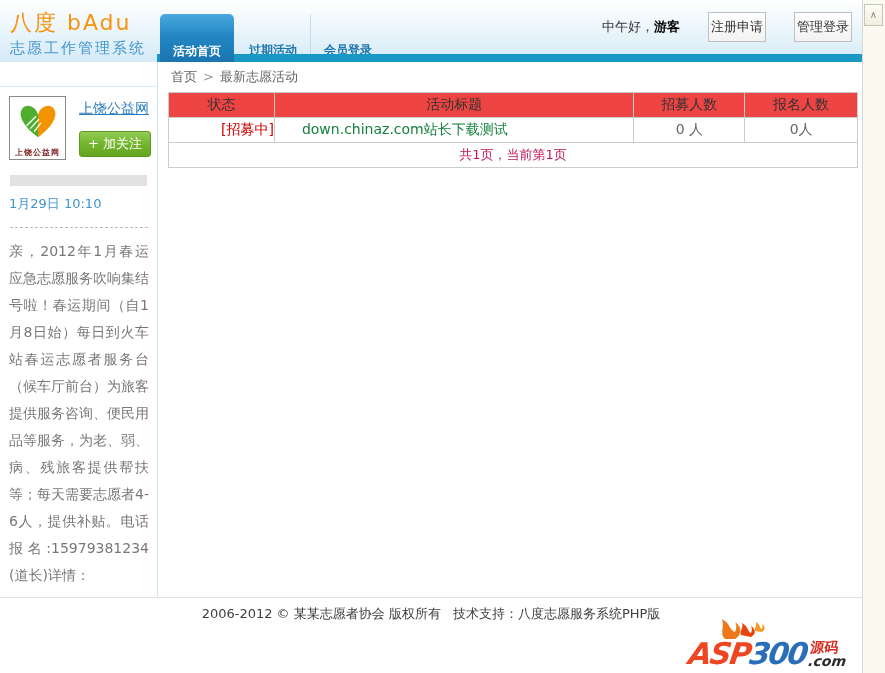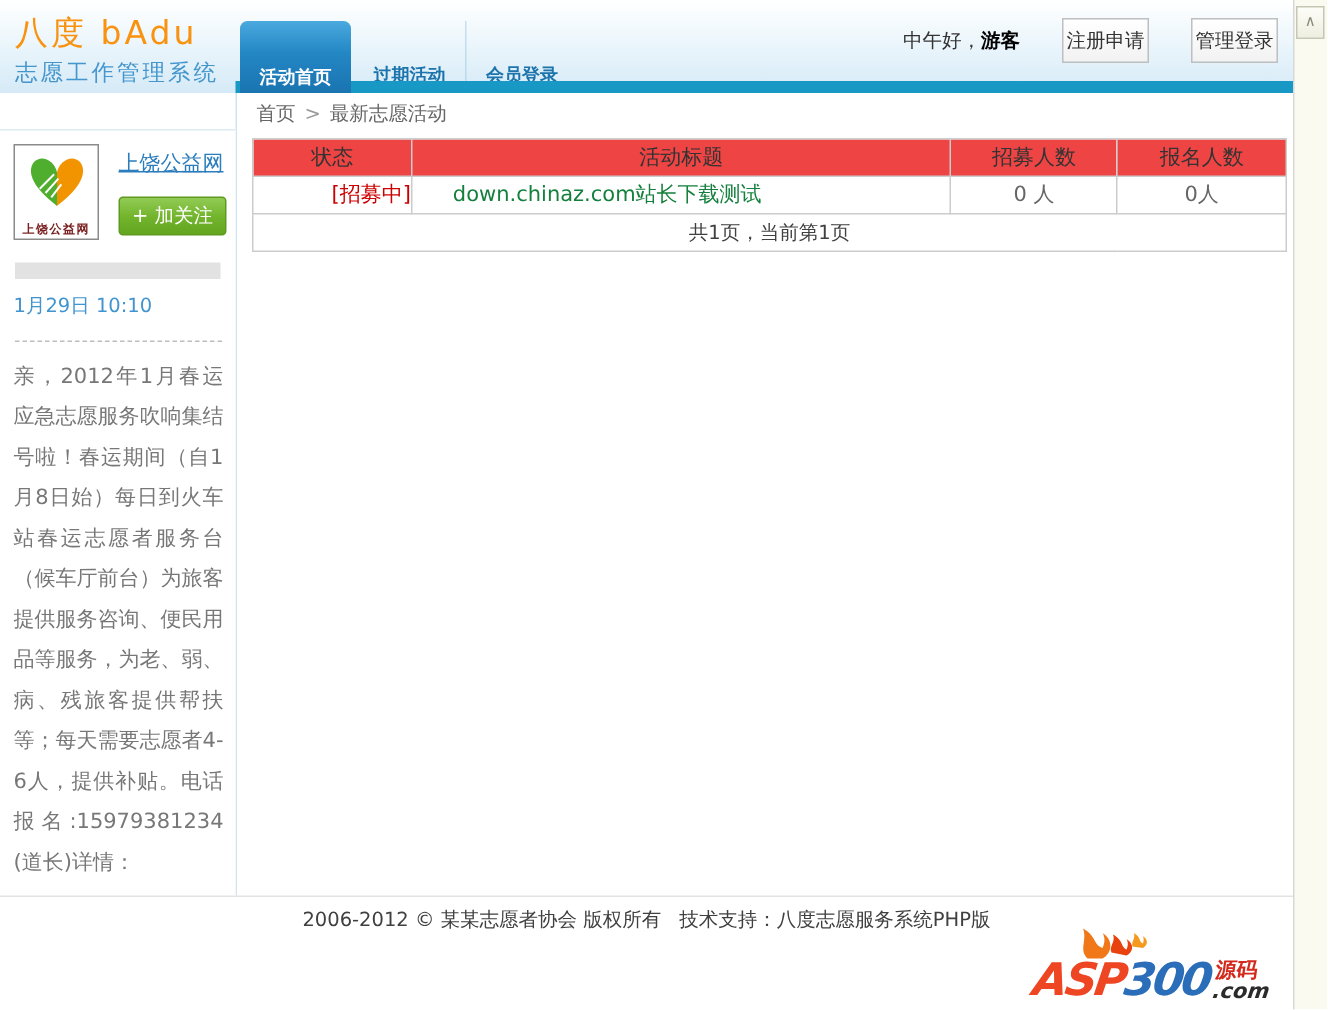--- a/index.html
+++ b/index.html
@@ -56,21 +56,21 @@
   .dashed-divider { border-top:1px dashed #bdbdbd; margin:14px 1px 10px 1px; }
 
   
   .activity-table { position:absolute; left:168px; top:92px; width:690px; border-collapse:collapse;
                     font-size:14px; }
   .activity-table th, .activity-table td { border:1px solid #cccccc; height:25px; padding:0; }
   .activity-table th { background:#ef4444; color:#333; font-weight:normal; text-align:center; }
   td.cell-status { color:#cc0000; text-align:right;padding-left:44px; }
   td.cell-title { color:#15803d; text-align:left; padding-left:27px; cursor:pointer; }
   td.cell-count { color:#666; text-align:center; }
-  td.cell-pagination { text-align:center; color:#404040; font-size:13px;margin-left:38px; }
+  td.cell-pagination { text-align:center; color:#be185d; font-size:13px;margin-left:38px; }
 
   
   .footer-line { position:absolute; top:597px; left:0; width:862px; border-top:1px solid #e3e3e3; }
   .footer-text { position:absolute; top:604px; left:0; width:862px; text-align:center;
                  color:#404040; font-size:13px; line-height:20px; }
   .footer-text span { margin:0 6px; }
 
   
   .asp-badge { position:absolute; right:6px; bottom:2px; width:190px; height:50px; cursor:pointer; }
   .asp-flame { position:absolute; left:22px; top:-6px; }

